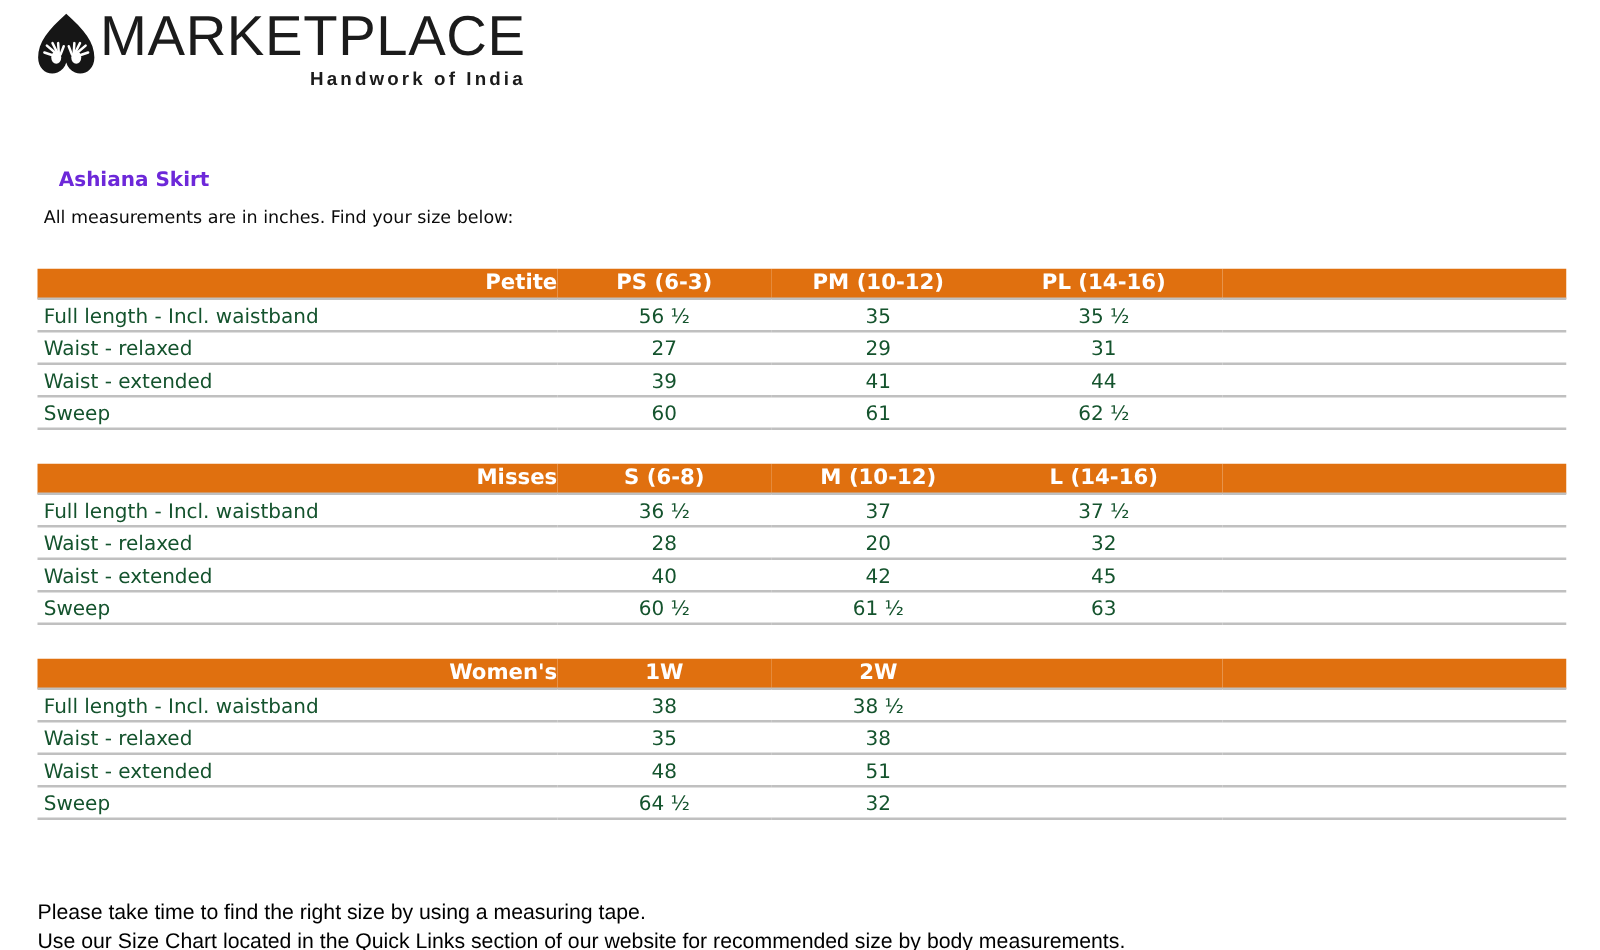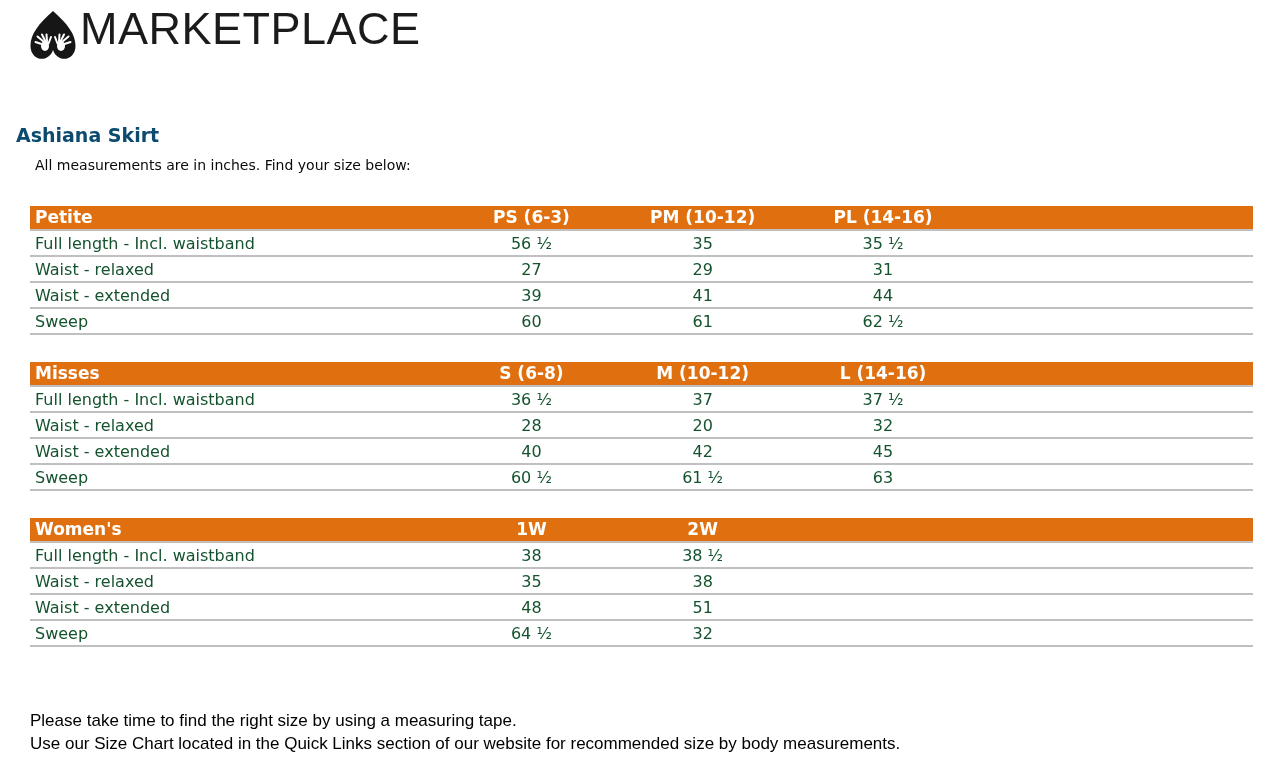--- a/index.html
+++ b/index.html
@@ -21,42 +21,42 @@
     font-size: 45px; font-weight: 400; letter-spacing: 0.5px;
     color: #1b1b1b; line-height: 48px; white-space: nowrap;
   }
   .brand-tagline {
     font-family: "Liberation Sans", sans-serif;
     font-size: 15px; font-weight: 700; letter-spacing: 2.5px;
     color: #1b1b1b; margin-top: 2px;
   }
   
   .product-title {
-    margin: 59px 0 0 16px;
-    font-size: 19px; font-weight: 700;
-    color: #0c4a6e; line-height: 26px;
+    margin: 59px 0 0 47px;
+    font-size: 16px; font-weight: 700;
+    color: #6d28d9; line-height: 26px;
   }
   .intro-text {
     margin: 7px 0 0 35px;
     font-size: 14px; line-height: 20px; color: #0a0a0a;
   }
   
   #size-tables { margin-top: 31px; }
   .size-table {
     border-collapse: collapse; table-layout: fixed;
     width: 1223px; margin: 0 0 27px 30px;
     font-size: 16px;
   }
   .size-table th {
     background: #e0700f; color: #ffffff;
     font-size: 17px; font-weight: 700;
     padding: 1px 0 2px 0; height: 23px;
     border-bottom: 2px solid #c0c0c0;
   }
-  .size-table th.group { text-align: left; padding-left: 5px; }
+  .size-table th.group { text-align: right; padding-left: 5px; }
   .size-table th.val { text-align: center; }
   .size-table td {
     padding: 3px 0 2px 0; height: 26px;
     border-bottom: 2px solid #c0c0c0;
     color: #14532d;
   }
   .size-table td.label { text-align: left; padding-left: 5px; }
   .size-table td.val { text-align: center; }
   
   .footer-notes {
@@ -83,20 +83,21 @@
         <ellipse cx="66" cy="80" rx="8" ry="10" fill="#ffffff" stroke="none"></ellipse>
         <line x1="68" y1="72" x2="81" y2="61"></line>
         <line x1="65" y1="71" x2="72" y2="57"></line>
         <line x1="62" y1="72" x2="63" y2="57"></line>
         <line x1="59" y1="75" x2="54" y2="62"></line>
         <line x1="73" y1="76" x2="85" y2="72"></line>
       </g>
     </svg>
     <div class="logo-textcol">
       <div class="brand-name">MARKETPLACE</div>
+      <div class="brand-tagline">Handwork of India</div>
     </div>
   </div>
 </header>
 
 <main>
   <h1 class="product-title">Ashiana Skirt</h1>
   <p class="intro-text">All measurements are in inches. Find your size below:</p>
 
   <div id="size-tables">
       <table class="size-table">

